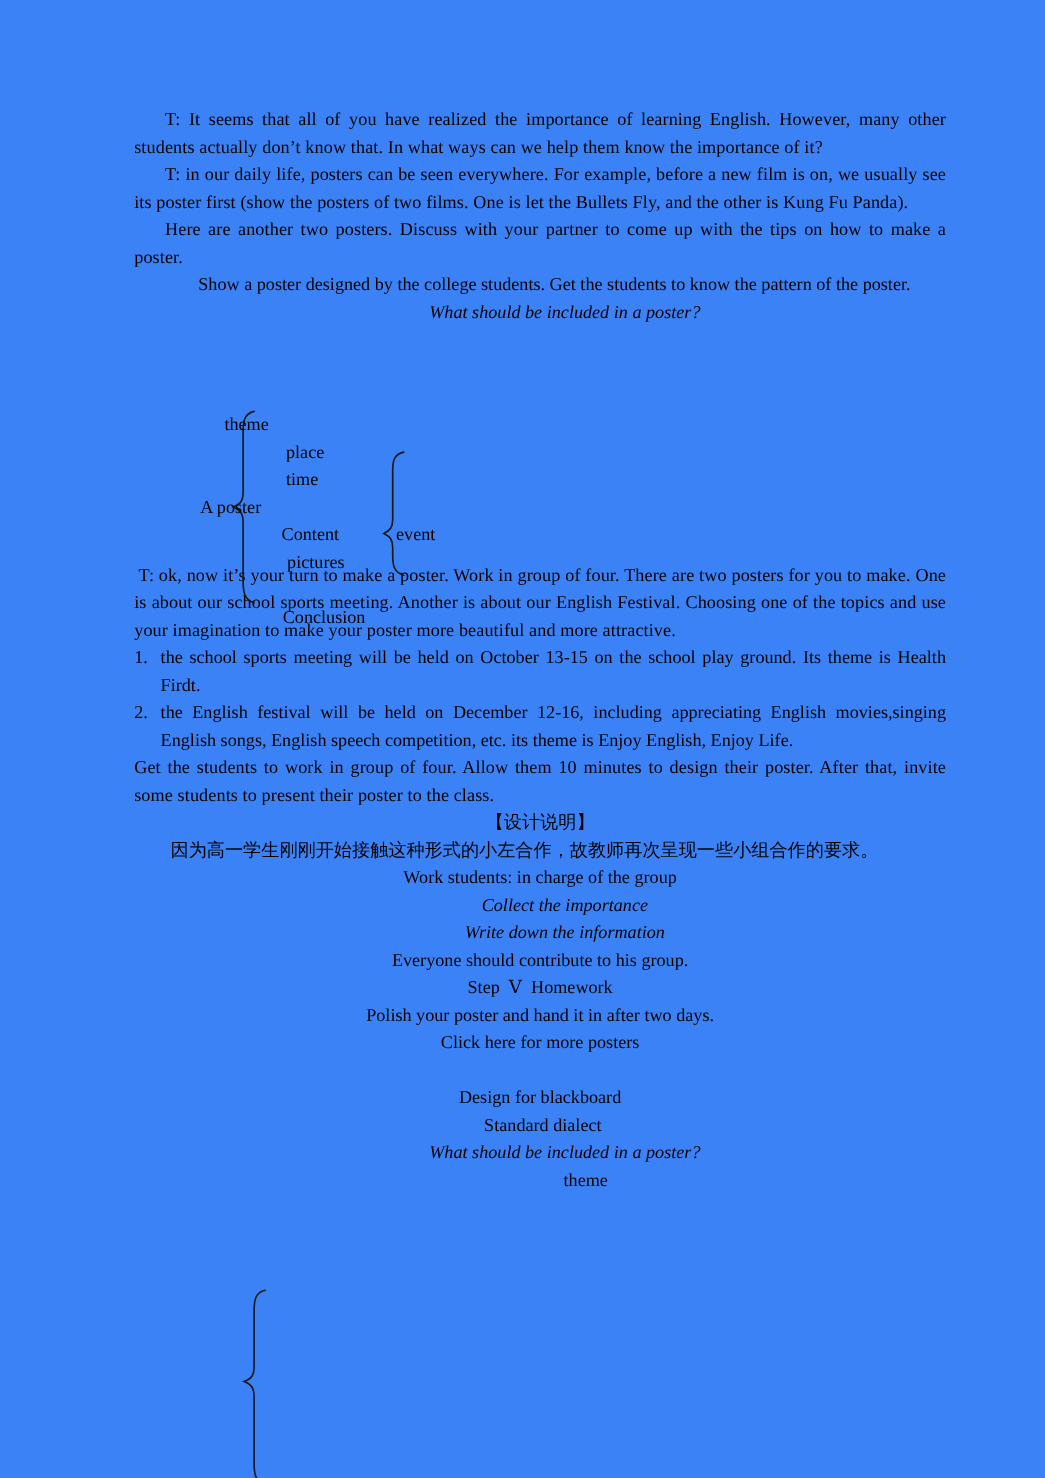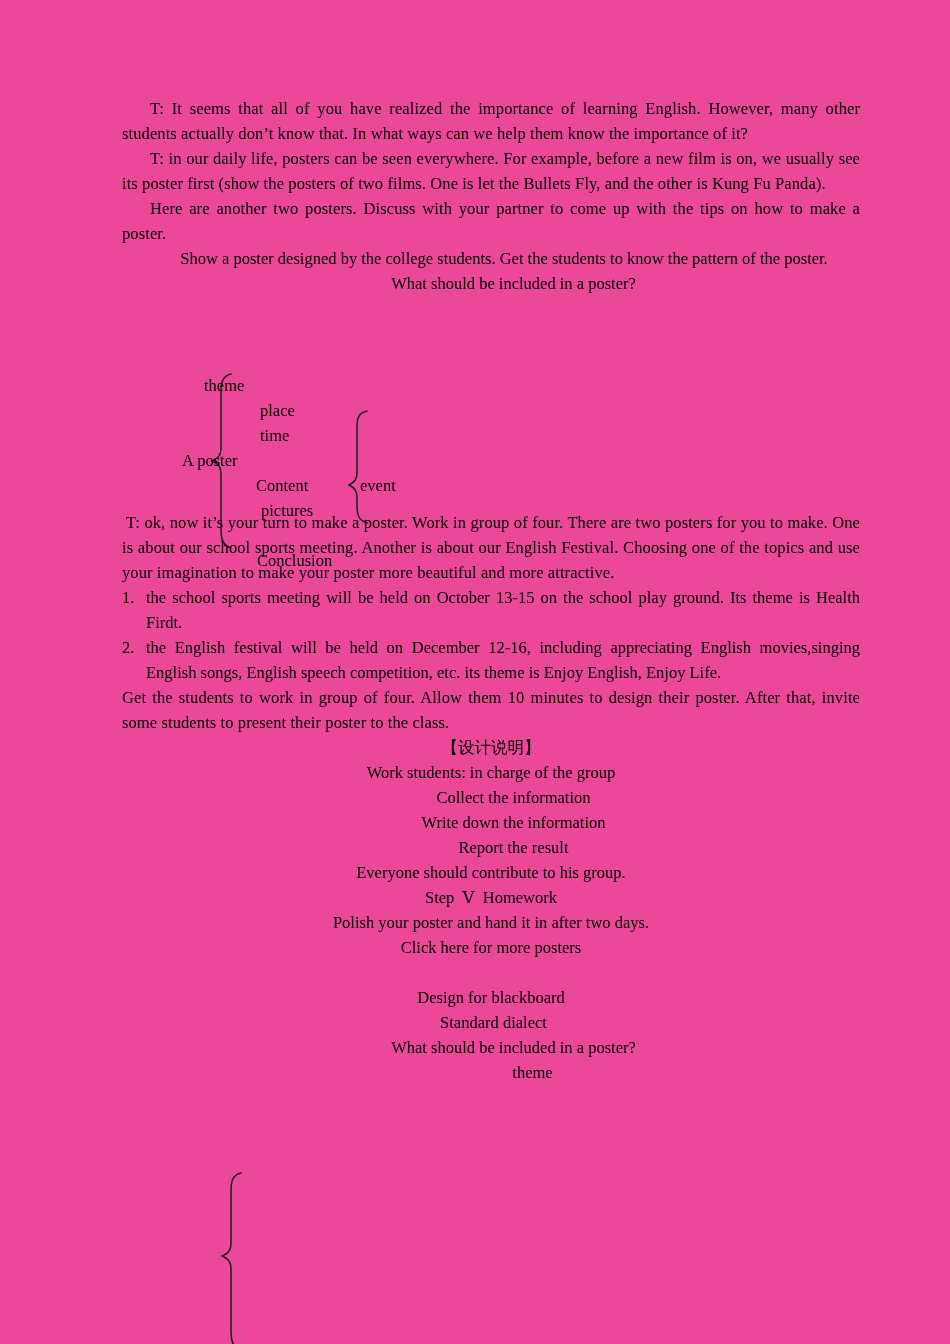--- a/index.html
+++ b/index.html
@@ -8,21 +8,21 @@
     background: #ffffff;
   }
   body {
     font-family: "Liberation Serif", "DejaVu Serif", serif;
     color: #000000;
   }
   #page {
     position: relative;
     width: 950px;
     height: 1344px;
-    background: #ec4899;
+    background: #3b82f6;
     overflow: hidden;
   }
   
   .col {
     position: absolute;
     left: 122px;
     top: 96px;
     width: 738px;
   }
   p.para {
@@ -36,21 +36,21 @@
   }
   p.para.noindent { text-indent: 0; }
   
   .line {
     font-size: 16.5px;
     line-height: 25px;
     white-space: pre;
     text-align: center;
   }
   .line.ind1 { padding-left: 26px; }
-  .line.ind2 { padding-left: 45px; }
+  .line.ind2 { padding-left: 45px; font-style: italic; }
   .line.ind3 { padding-left: 83px; }
 
   
   ol.numlist {
     margin: 0;
     padding: 0;
     list-style: none;
   }
   ol.numlist li {
     position: relative;
@@ -110,25 +110,25 @@
     <p class="para noindent" style="text-indent:4px">T: ok, now it’s your turn to make a poster. Work in group of four. There are two posters for you to make. One is about our school sports meeting. Another is about our English Festival. Choosing one of the topics and use your imagination to make your poster more beautiful and more attractive.</p>
 
     <ol class="numlist">
       <li><span class="num">1.</span><span>the school sports meeting will be held on October 13-15 on the school play ground. Its theme is Health Firdt.</span></li>
       <li><span class="num">2.</span><span>the English festival will be held on December 12-16, including appreciating English movies,singing English songs, English speech competition, etc. its theme is Enjoy English, Enjoy Life.</span></li>
     </ol>
 
     <p class="para noindent">Get the students to work in group of four. Allow them 10 minutes to design their poster. After that, invite some students to present their poster to the class.</p>
 
     <div class="line">【设计说明】</div>
+    <p class="cn-para">因为高一学生刚刚开始接触这种形式的小左合作，故教师再次呈现一些小组合作的要求。</p>
 
     <div class="line">Work students: in charge of the group</div>
-    <div class="line ind2">Collect the information</div>
+    <div class="line ind2">Collect the importance</div>
     <div class="line ind2">Write down the information</div>
-    <div class="line ind2">Report the result</div>
     <div class="line">Everyone should contribute to his group.</div>
     <div class="line">Step  Ⅴ  Homework</div>
     <div class="line">Polish your poster and hand it in after two days.</div>
     <div class="line">Click here for more posters</div>
 
     <div class="spacer"></div>
 
     <div class="line">Design for blackboard</div>
     <div class="line" style="padding-left:5px">Standard dialect</div>
     <div class="line ind2">What should be included in a poster?</div>

